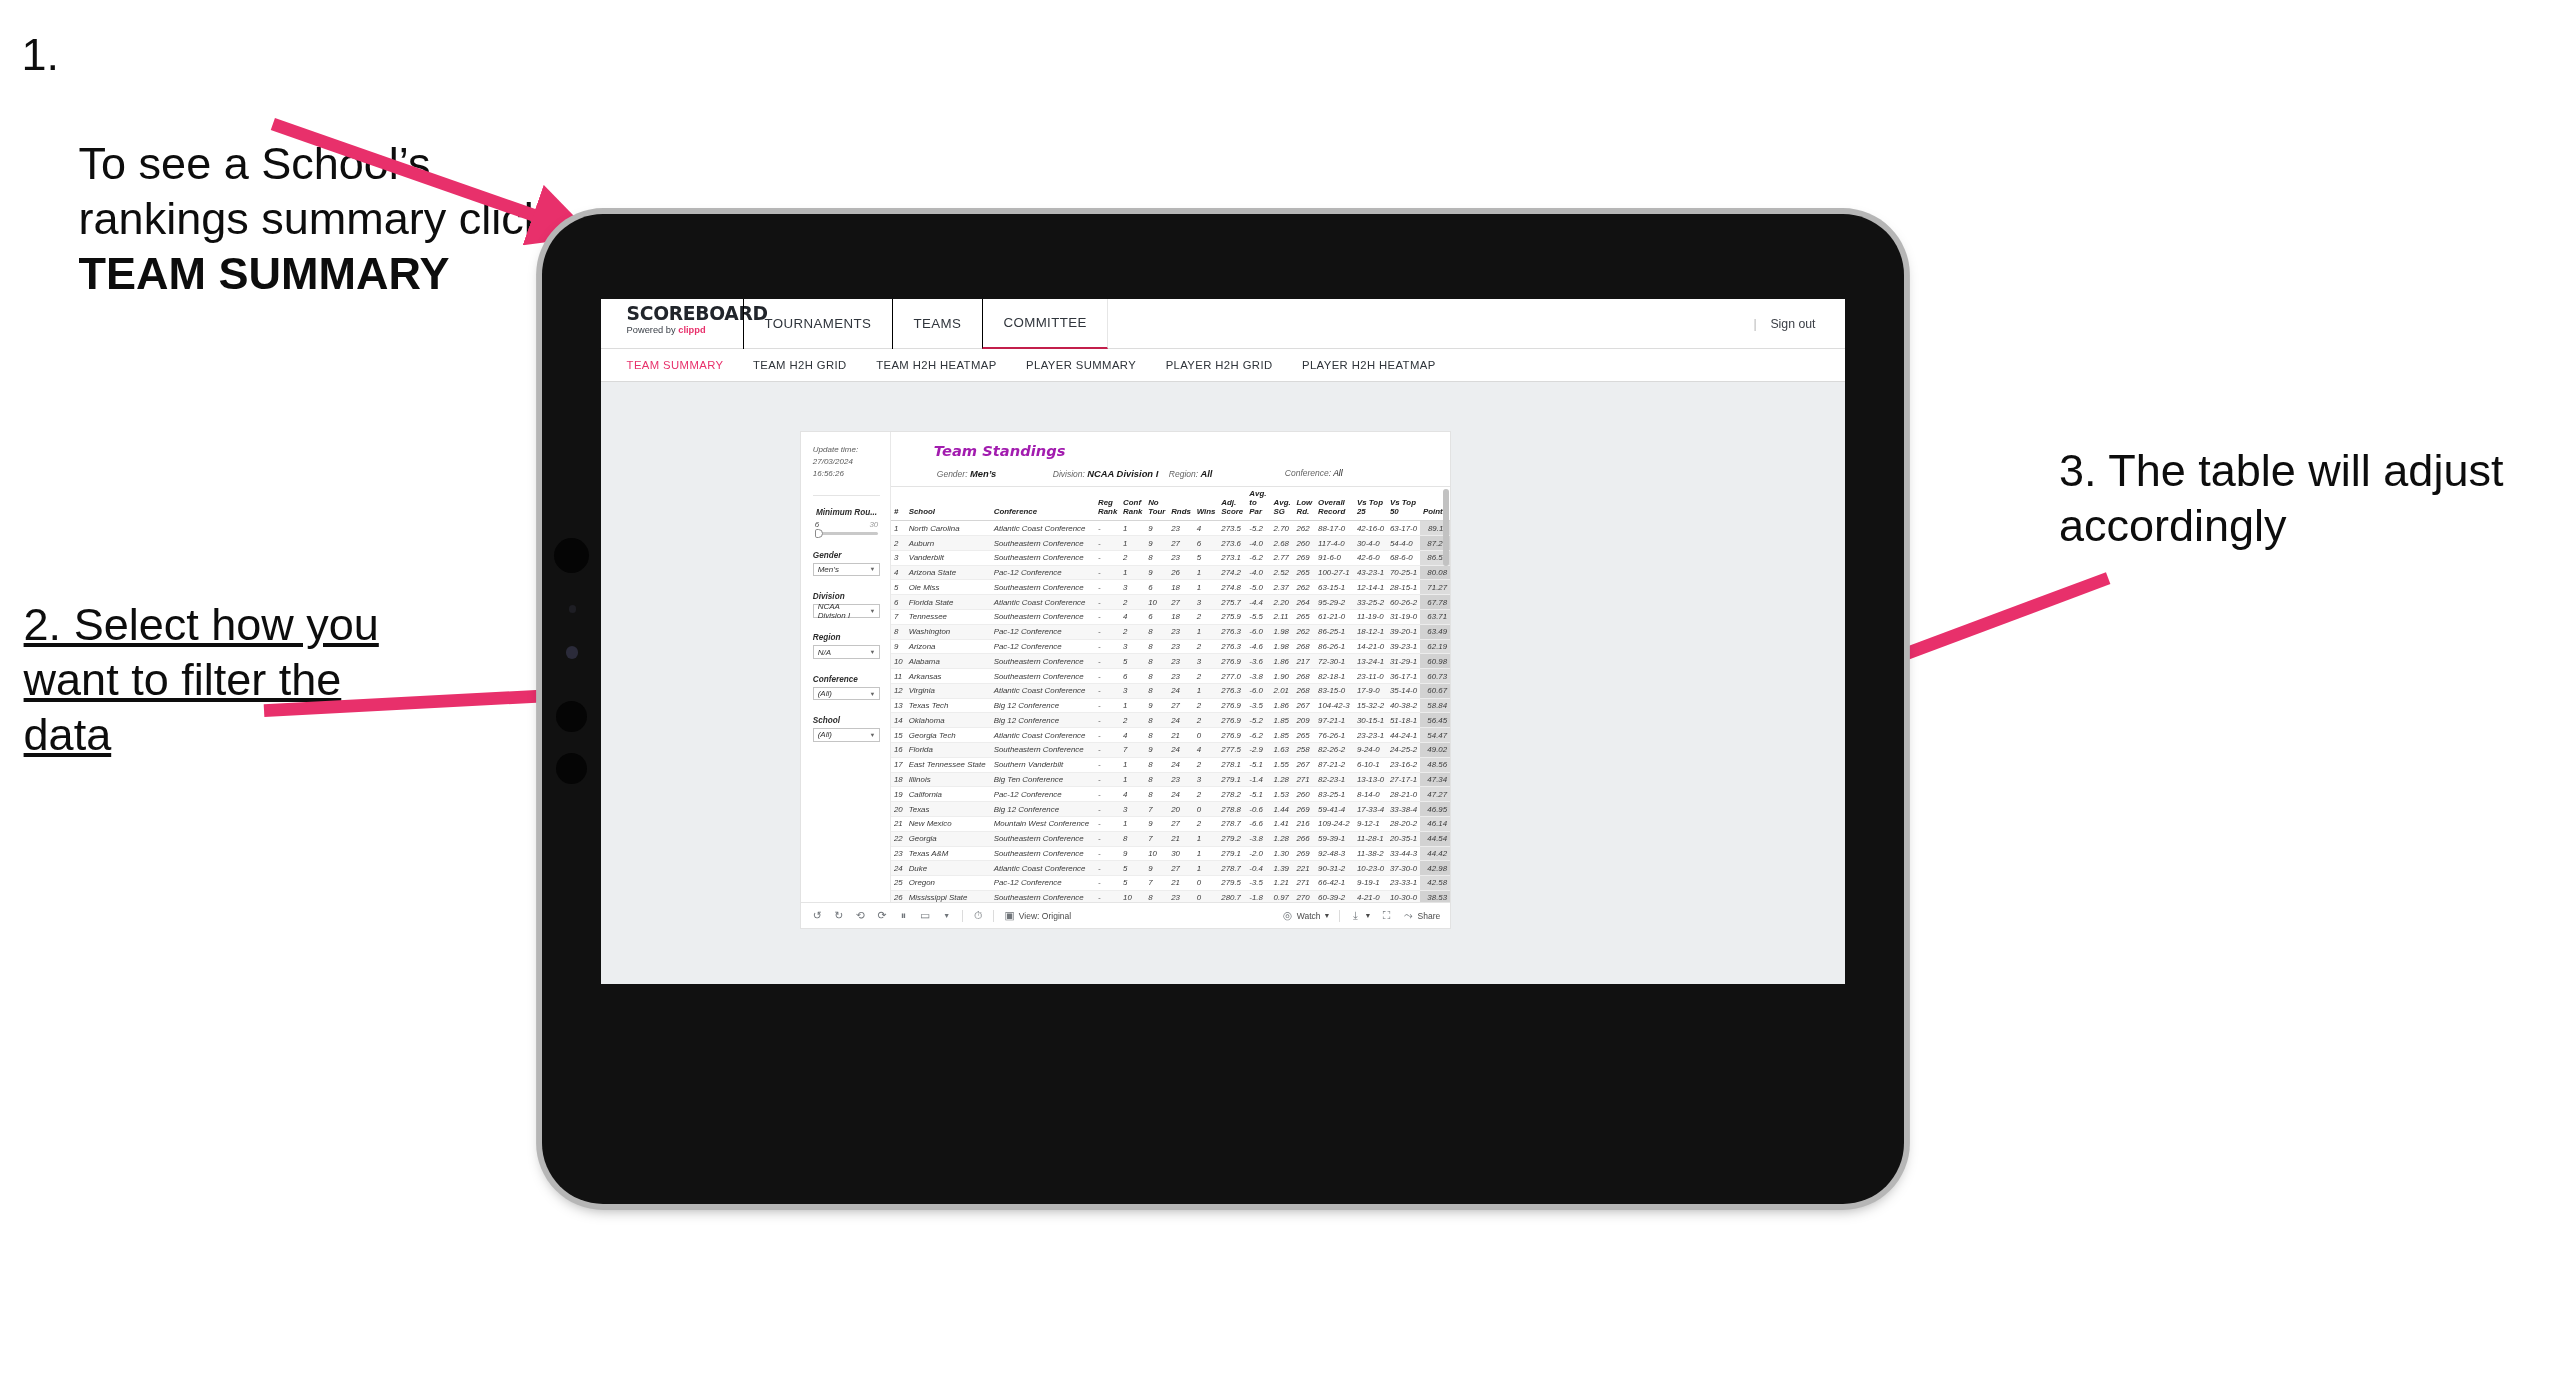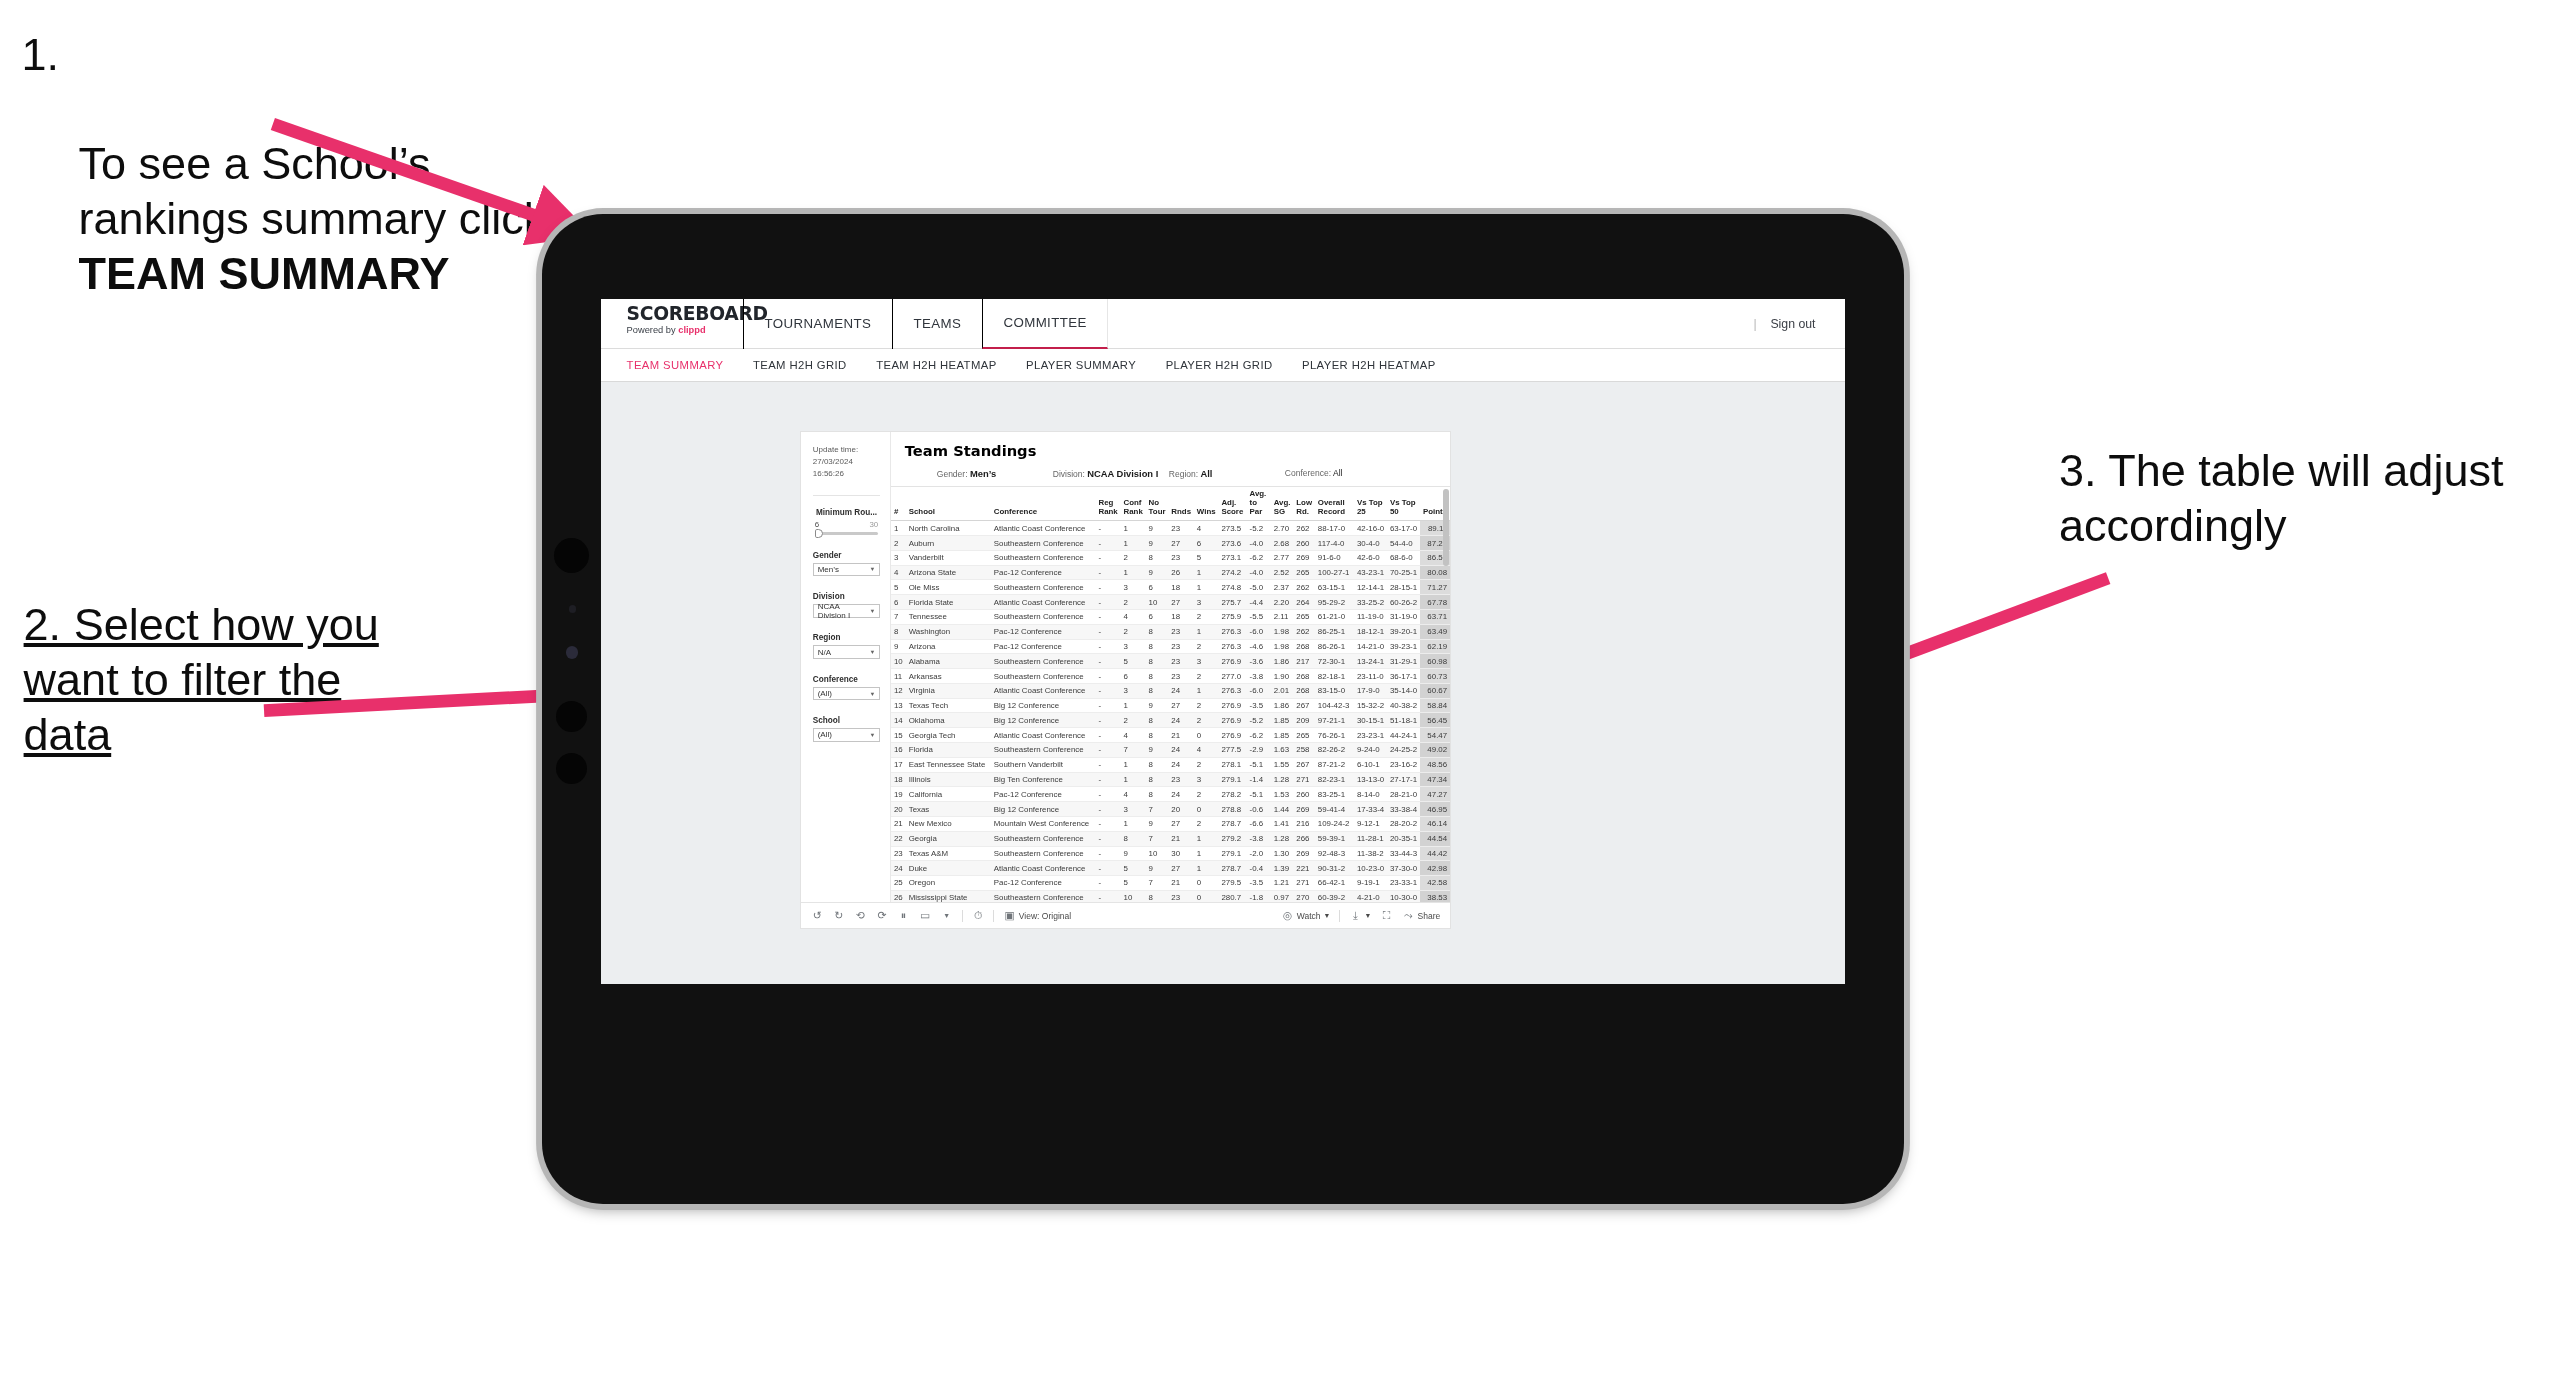--- a/index.html
+++ b/index.html
@@ -105,21 +105,21 @@
 
   
   #viz-card {
     position:absolute;
     left:200px; top:133px;
     width:649px; height:496px;
     background:#ffffff;
     box-shadow:0 0 0 1px #e2e2e2;
     display:flex; flex-direction:column;
   }
-  #viz-body { display:flex; flex:1; min-height:0; }
+  #viz-body { display:flex; flex:1; min-height:0;font-style:italic; }
 
   
   #filters {
     width:90px; padding:11.8px 9.8px 0 11.8px;
     border-right:1px solid #e8e8e8;
     font-size:8px; color:#4a4a4a;
   }
   .upd { line-height:1.5; color:#5a5a5a; font-size:8px;}
   .filt-sep { height:1px; background:#e4e4e4; margin:15.7px 0 11.8px 0; }
   .filt-block { margin-bottom:15.7px; }
@@ -133,21 +133,21 @@
   .select {
     height:13.8px; border:1px solid #c4c4c4; background:#fff;
     display:flex; align-items:center; padding:0 3.9px;
     font-size:8px; color:#333; position:relative; cursor:pointer;
   }
   .select .caret { margin-left:auto; font-size:5.9px; color:#666; }
 
   
   #table-wrap { flex:1; min-width:0; display:flex; flex-direction:column; }
   #table-head-info { padding:9.8px 0 7.9px 13.8px; }
-  .viz-title { font-family:"DejaVu Sans", sans-serif; font-weight:bold; font-size:14.7px; color:#000000; }
+  .viz-title { font-family:"DejaVu Sans", sans-serif; font-weight:bold; font-size:14.7px; color:#a21caf;margin-left:29px; }
   .meta-row { display:flex; margin-top:8.8px; font-size:8.5px; color:#555;margin-left:32px; }
   .meta-row .cell { width:116px; }
   .meta-row .cell .lbl { color:#666; }
   .meta-row .cell .val { color:#1b1b1b; font-weight:bold; font-size:9.4px; }
 
   #tbl-scroll { flex:1; overflow:hidden; position:relative; border-top:1px solid #e3e3e3; }
   table.standings { border-collapse:collapse; width:100%; font-size:7.9px; color:#333; }
   table.standings th {
     font-weight:bold; color:#222; text-align:left;
     padding:2.9px 2.9px 3.9px 2.9px; vertical-align:bottom;

